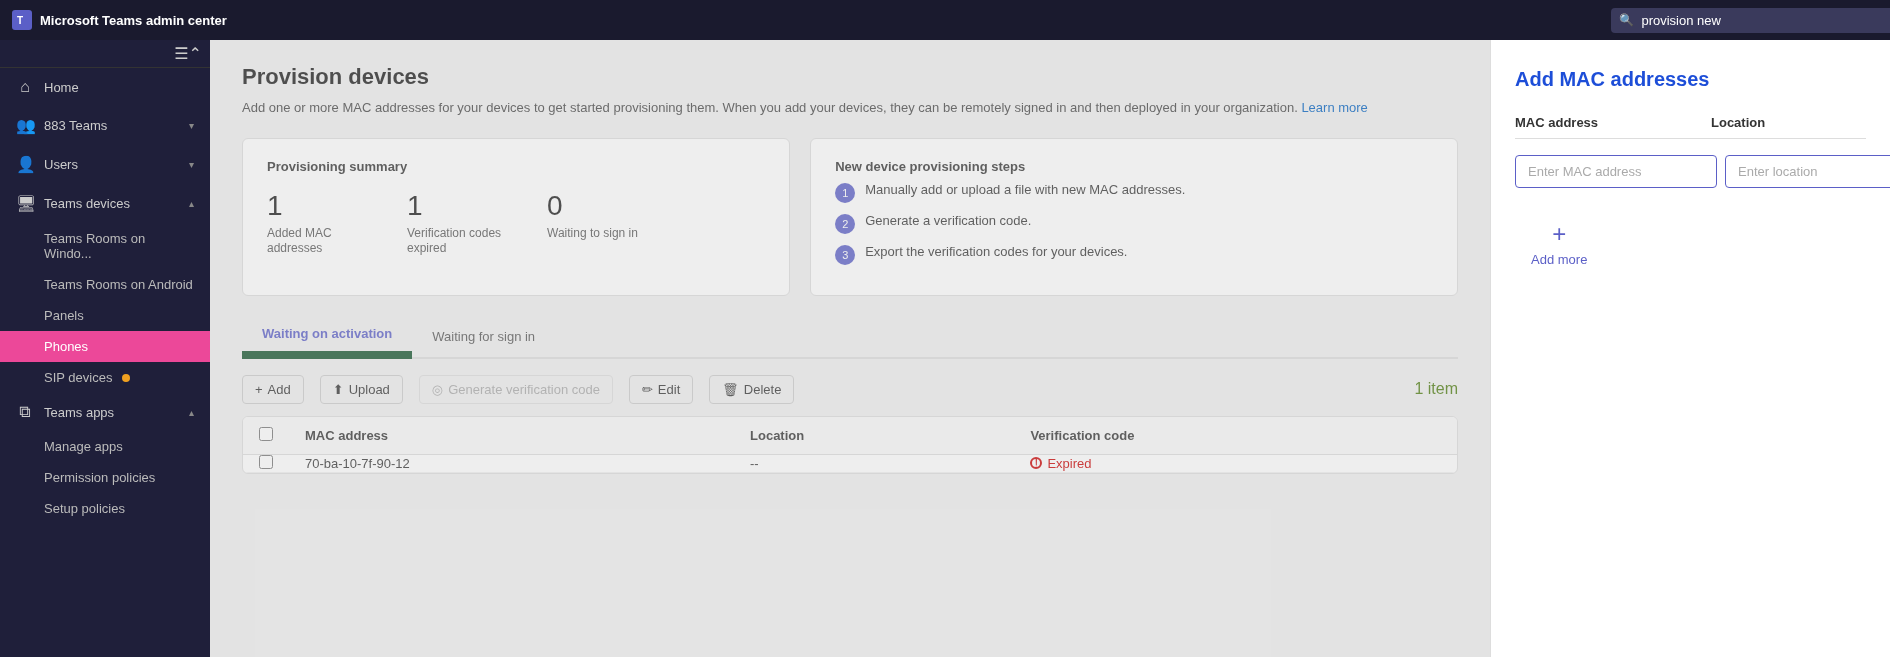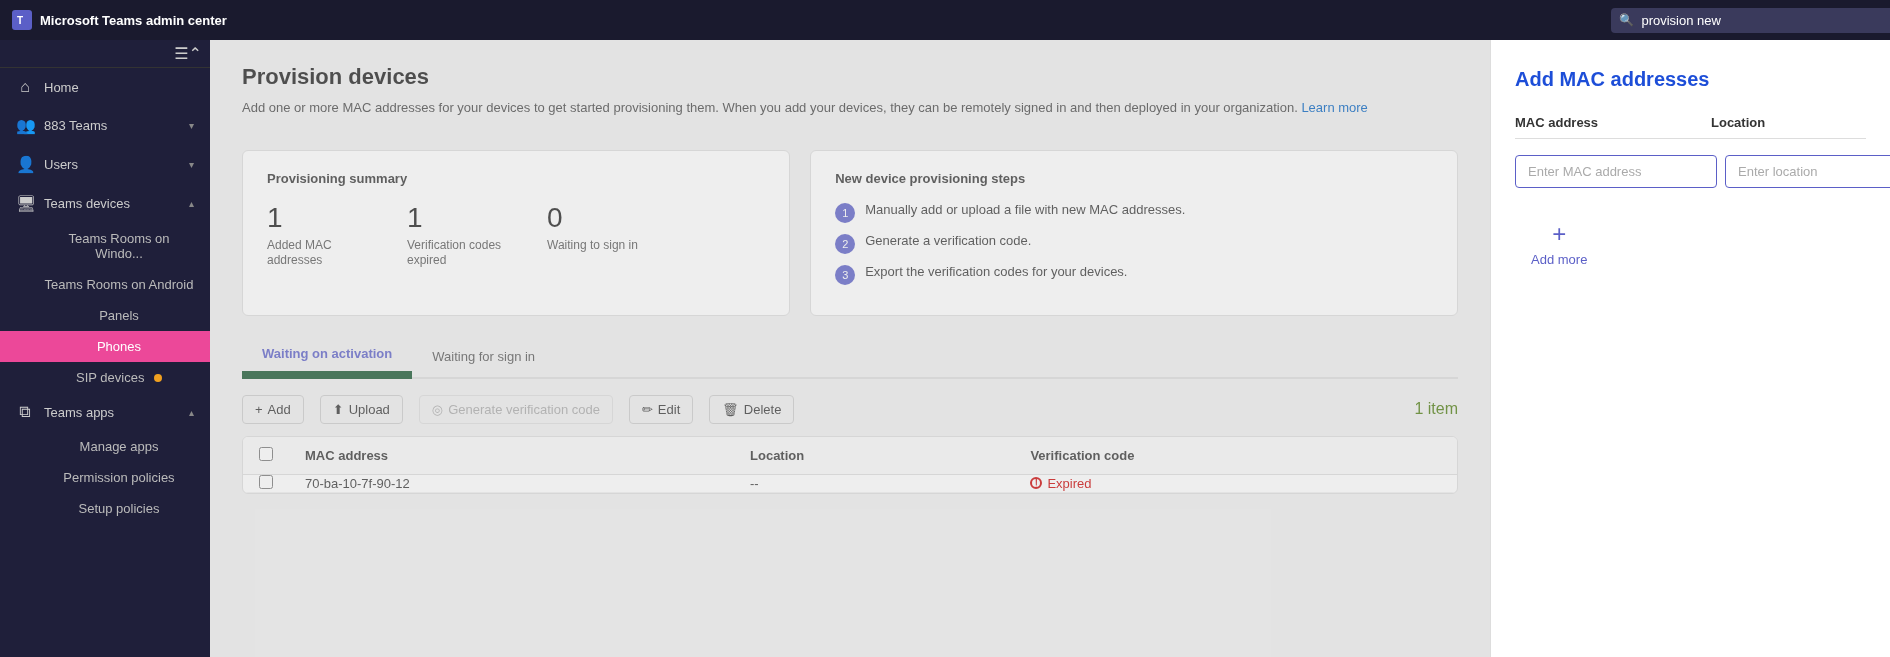--- a/index.html
+++ b/index.html
@@ -36,52 +36,52 @@
     .sidebar-top { display: flex; align-items: center; justify-content: flex-end; padding: 4px 8px; border-bottom: 1px solid #333; }
     .sidebar-top-btn { background: none; border: none; color: #ccc; cursor: pointer; font-size: 16px; }
     .sidebar-item {
       display: flex; align-items: center; gap: 10px; padding: 10px 16px;
       cursor: pointer; color: #ccc; font-size: 13px; position: relative;
     }
     .sidebar-item .icon { width: 18px; text-align: center; font-size: 16px; }
     .sidebar-item .label { flex: 1; }
     .sidebar-item .chevron { font-size: 10px; color: #888; }
     .sidebar-sub-item {
-      padding: 8px 16px 8px 44px; font-size: 13px; color: #bbb; cursor: pointer; text-align: center;
+      padding: 8px 16px 8px 44px; font-size: 13px; color: #bbb; cursor: pointer;
     }
     .sidebar-sub-item.active { background: #ec4899; color: white; }
     .badge-dot { width: 8px; height: 8px; border-radius: 50%; background: #f0a020; display: inline-block; }
 
     
     .main-content {
       flex: 1; overflow-y: auto; background: #f0f0f0; position: relative;
     }
     .main-inner { padding: 24px 32px; max-width: 100%; }
 
     .page-title { font-size: 22px; font-weight: 600; color: #1a1a1a; margin-bottom: 8px; }
-    .page-desc { font-size: 13px; color: #444; margin-bottom: 32px; line-height: 1.5; }
+    .page-desc { font-size: 13px; color: #444; margin-bottom: 20px; line-height: 1.5; }
     .page-desc a { color: #0060c0; text-decoration: none; }
 
     
     .summary-row { display: flex; gap: 20px; margin-bottom: 20px; }
     .summary-card {
       background: white; border-radius: 6px; padding: 20px 24px;
       border: 1px solid #ddd; flex: 1;
     }
     .summary-card-title { font-size: 13px; font-weight: 600; color: #333; margin-bottom: 16px; }
     .summary-stats { display: flex; gap: 40px; }
     .stat-item { display: flex; flex-direction: column; gap: 4px; }
     .stat-number { font-size: 28px; font-weight: 300; color: #1a1a1a; }
     .stat-label { font-size: 12px; color: #555; max-width: 100px; line-height: 1.3; }
 
     .steps-card {
       background: white; border-radius: 6px; padding: 20px 24px;
       border: 1px solid #ddd; flex: 1.2;
     }
-    .steps-card-title { font-size: 13px; font-weight: 600; color: #333; margin-bottom: 16px; }
+    .steps-card-title { font-size: 13px; font-weight: 600; color: #333; margin-bottom: 8px; }
     .step-item { display: flex; align-items: flex-start; gap: 10px; margin-bottom: 10px; font-size: 13px; color: #333; }
     .step-num {
       width: 20px; height: 20px; border-radius: 50%; background: #5b5fc7;
       color: white; font-size: 11px; display: flex; align-items: center; justify-content: center;
       flex-shrink: 0; margin-top: 1px;
     }
 
     
     .tabs { display: flex; gap: 0; margin-bottom: 16px; border-bottom: 2px solid #ddd; }
     .tab-btn {

